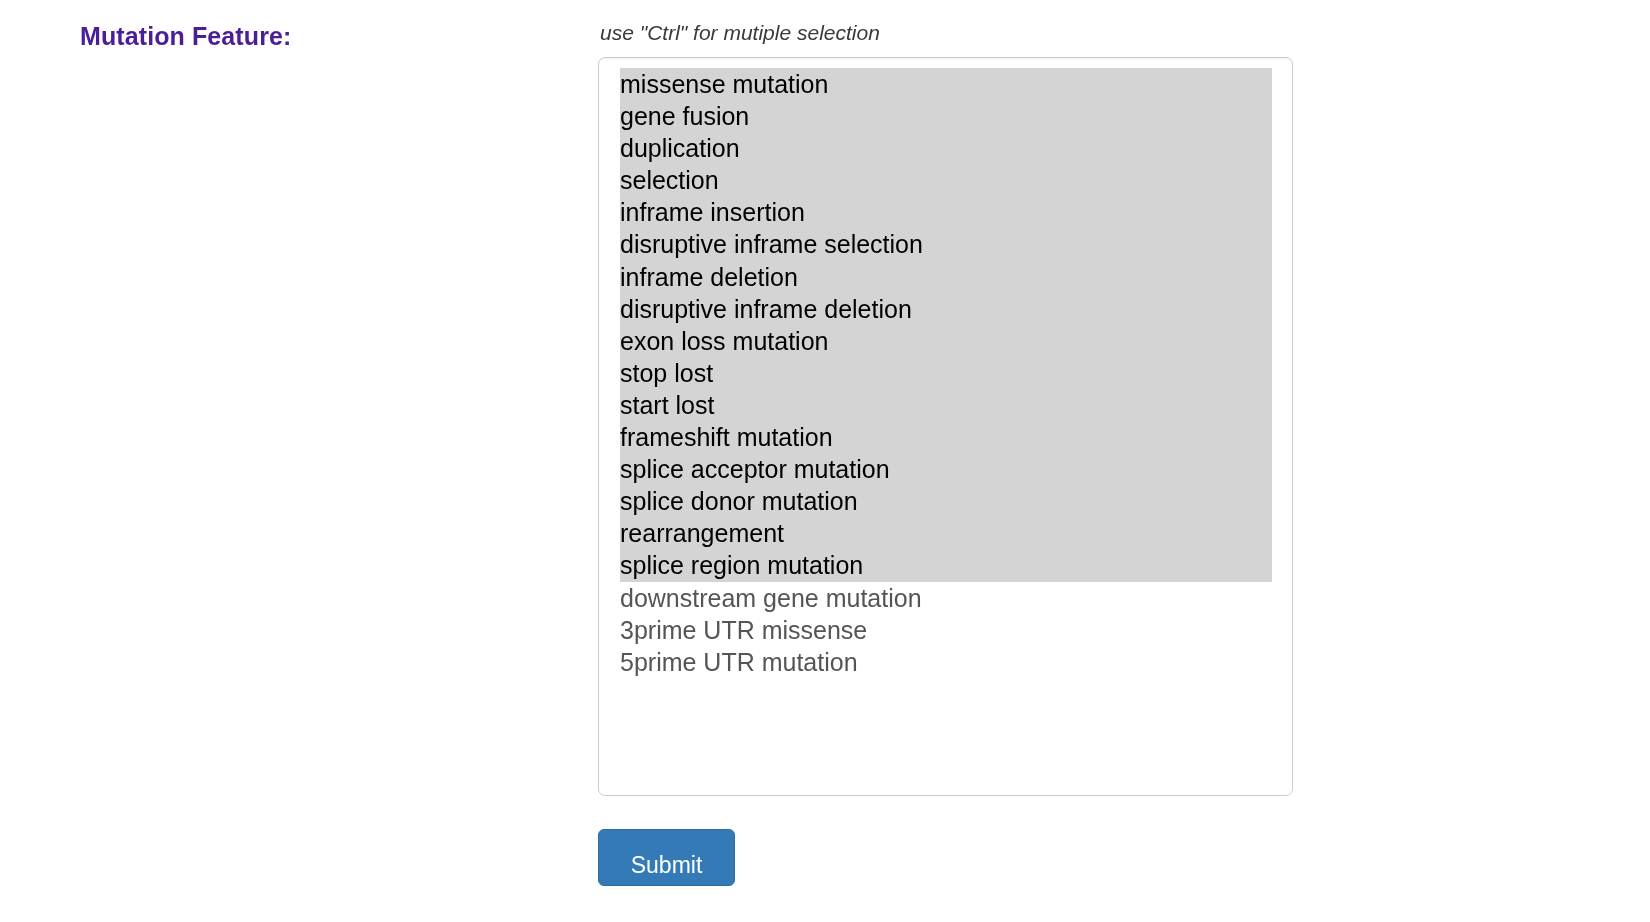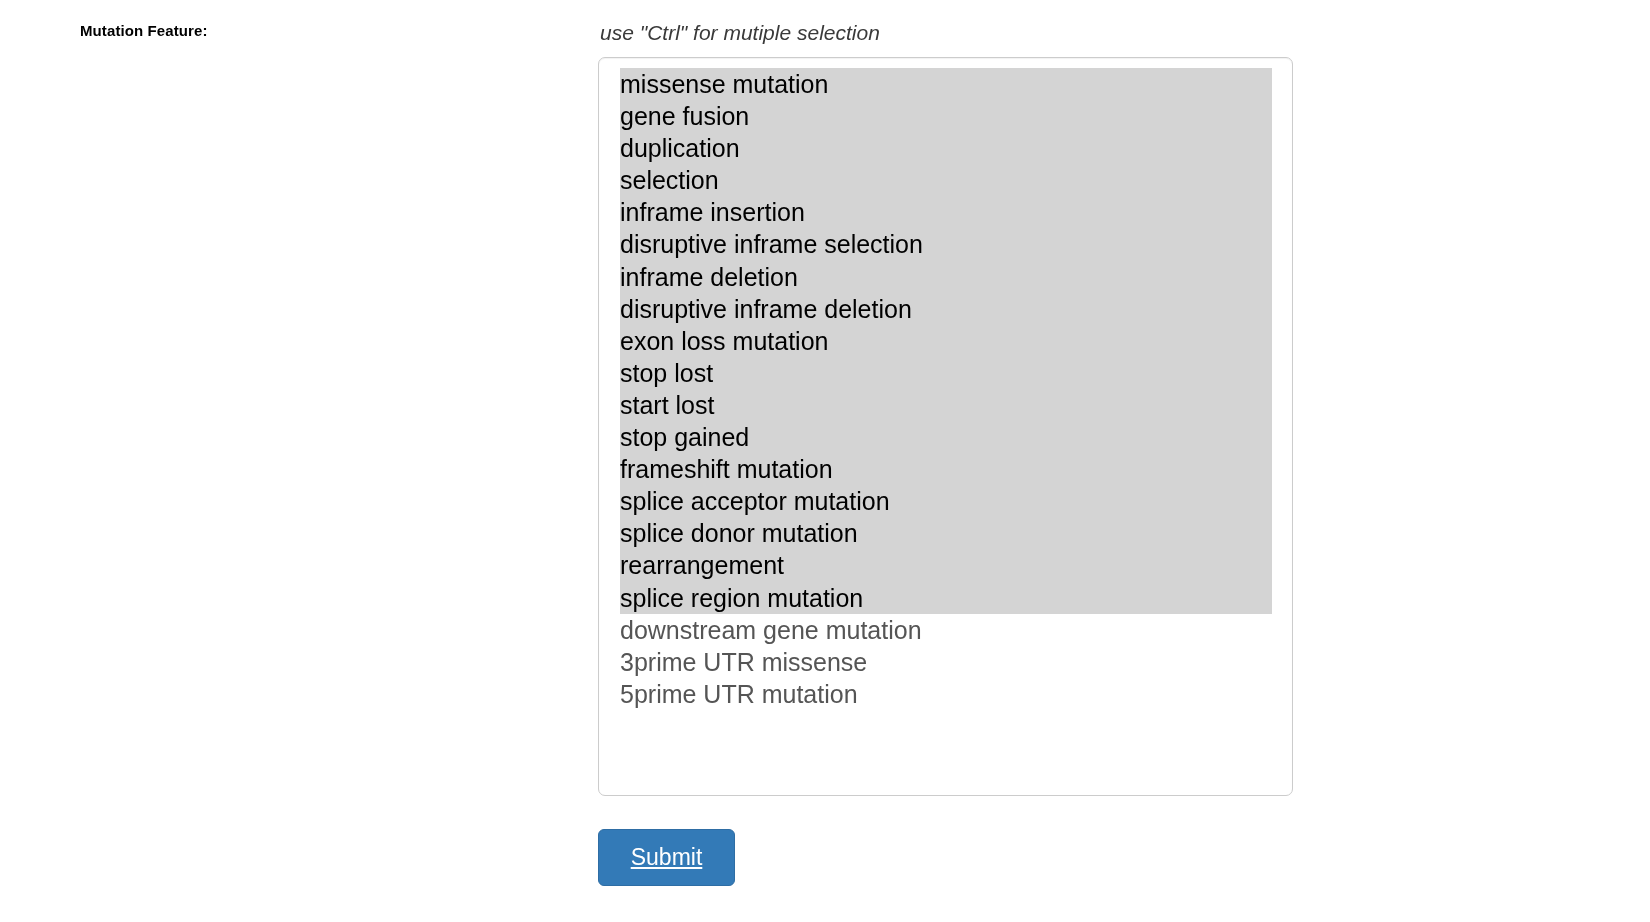--- a/index.html
+++ b/index.html
@@ -23,23 +23,23 @@
     top: 0;
     width: 1650px;
     height: 922px;
   }
 
   
   .field-label {
     position: absolute;
     left: 80px;
     top: 22px;
-    font-size: 15px;
+    font-size: 25px;
     font-weight: bold;
-    color: #000000;
+    color: #4c1d95;
     letter-spacing: 0.1px;
     white-space: nowrap;
   }
 
   
   .control-col {
     position: absolute;
     left: 598px;
     top: 20px;
     width: 700px;
@@ -107,24 +107,23 @@
     width: 137px;
     height: 57px;
     box-sizing: border-box;
     background: #337ab7;
     border: 1px solid #2e6da4;
     border-radius: 6px;
     color: #ffffff;
     font-family: "Liberation Sans", sans-serif;
     font-size: 23px;
     line-height: 55px;
-    padding: 0;
+    padding: 8px;
     cursor: pointer;
     white-space: nowrap;
-    text-decoration: underline;
   }
 </style>
 </head>
 <body>
 
 <div class="form-row">
 
   <div class="field-label">Mutation Feature:</div>
 
   <div class="control-col">
@@ -137,21 +136,20 @@
         <li class="option selected">gene fusion</li>
         <li class="option selected">duplication</li>
         <li class="option selected">selection</li>
         <li class="option selected">inframe insertion</li>
         <li class="option selected">disruptive inframe selection</li>
         <li class="option selected">inframe deletion</li>
         <li class="option selected">disruptive inframe deletion</li>
         <li class="option selected">exon loss mutation</li>
         <li class="option selected">stop lost</li>
         <li class="option selected">start lost</li>
-        <li class="option selected">stop gained</li>
         <li class="option selected">frameshift mutation</li>
         <li class="option selected">splice acceptor mutation</li>
         <li class="option selected">splice donor mutation</li>
         <li class="option selected">rearrangement</li>
         <li class="option selected">splice region mutation</li>
         <li class="option">downstream gene mutation</li>
         <li class="option">3prime UTR missense</li>
         <li class="option">5prime UTR mutation</li>
       </ul>
   </div>

